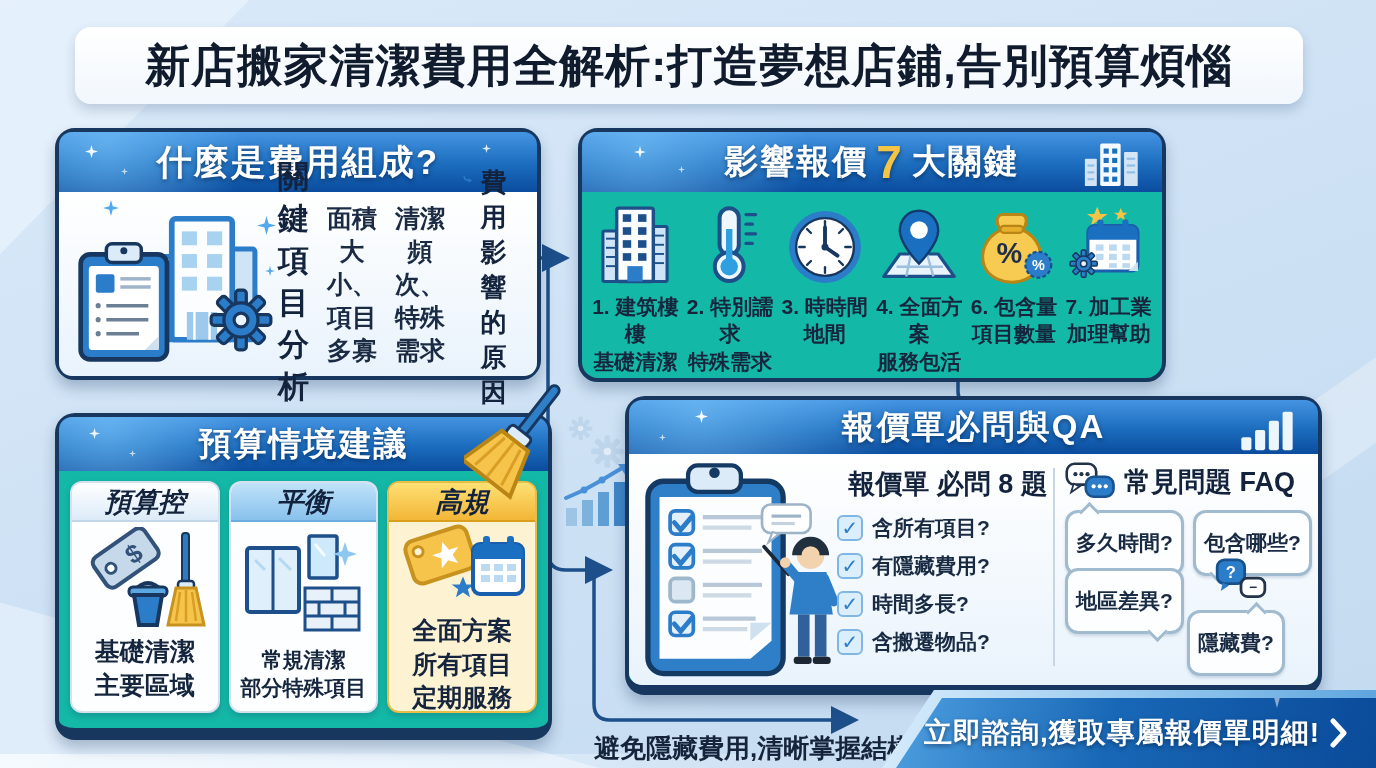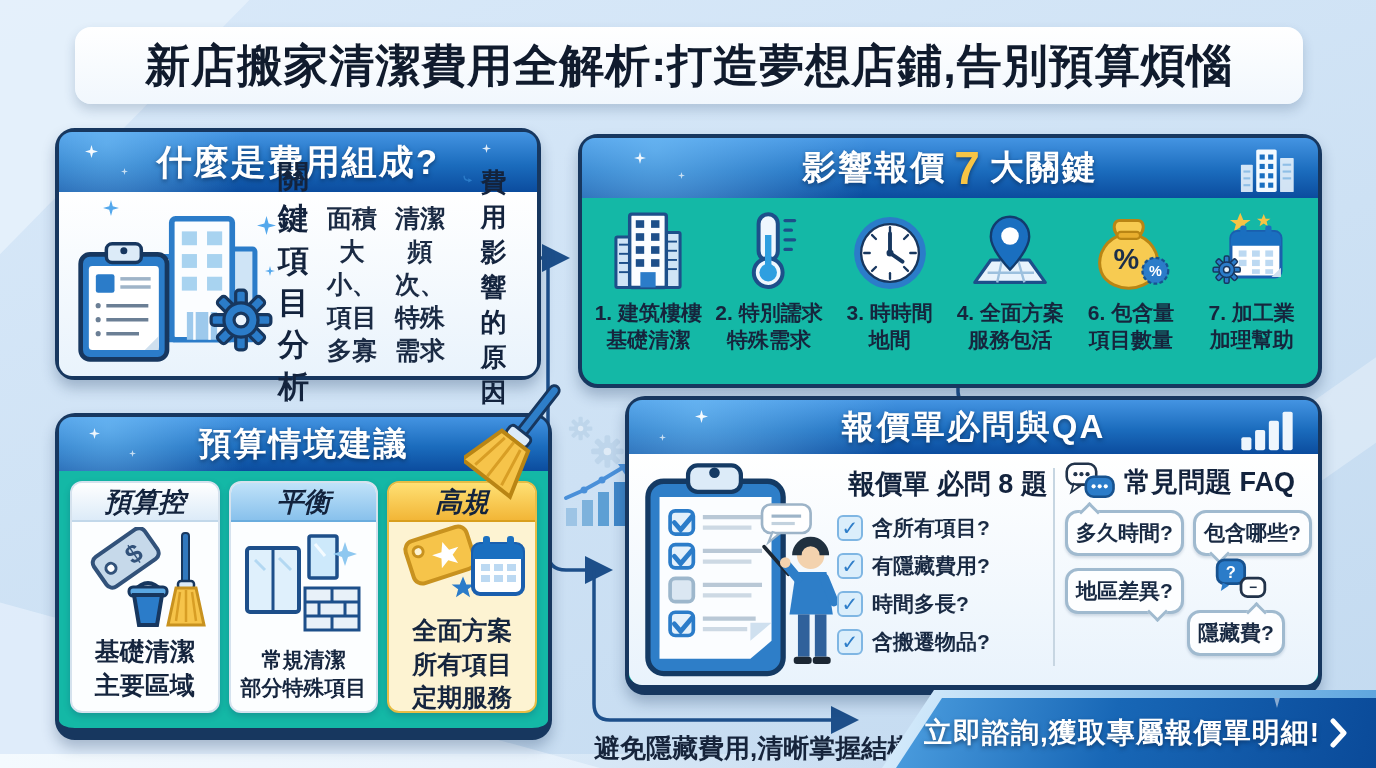--- a/index.html
+++ b/index.html
@@ -45,21 +45,21 @@
   #cost-panel .panel-header { height:60px; font-size:35px; letter-spacing:2px; }
   #cost-panel .panel-body { height:184px; display:flex; }
   .cost-illus { position:relative; width:228px; height:100%; }
   .cost-text { flex:1; display:flex; align-items:center; justify-content:center; padding-right:6px;gap:18px; }
   .cost-sub { font-size:31px; font-weight:900; color:#13233d; margin-bottom:5px; }
   .cost-line { font-size:25px; font-weight:800; color:#1b2b44; line-height:1.32; text-align:center; }
   .cost-arrow-row { display:flex; align-items:flex-start; gap:8px; margin-top:7px; }
   .cost-arrow-row .txt { font-size:26px; font-weight:900; color:#13233d; }
 
   
-  #factors-panel { left:578px; top:128px; width:744px; height:254px;margin-top:6px; }
+  #factors-panel { left:578px; top:128px; width:588px; height:254px; }
   #factors-panel .panel-header { height:60px; font-size:34px; letter-spacing:2px; }
   .gold-num { color:#f6c445; font-size:46px; margin:0 8px; text-shadow:0 2px 4px rgba(5,28,60,.6); }
   .hdr-building { position:absolute; right:16px; top:8px; }
   .factors-row { display:flex; height:186px; padding:8px 6px 2px; }
   .factor { flex:1; display:flex; flex-direction:column; align-items:center; }
   .factor .ficon { height:86px; display:flex; align-items:flex-end; justify-content:center; }
   .factor .flabel { margin-top:7px; text-align:center; font-size:21px; font-weight:900; color:#16253d; line-height:1.3; }
 
   
   #budget-panel { left:55px; top:413px; width:497px; height:327px; border-bottom-width:12px; }
@@ -89,21 +89,21 @@
   .qa-item { display:flex; align-items:center; gap:9px; margin-bottom:10px; height:28px; }
   .qa-box { width:26px; height:26px; flex:none; border-radius:6px; background:#dbeefb;
     border:2px solid #7fb6e3; color:#2f7ec9; font-size:20px; font-weight:900;
     display:flex; align-items:center; justify-content:center; }
   .qa-item .txt { font-size:21px; font-weight:900; color:#192a43; white-space:nowrap; }
   .qa-divider { position:absolute; left:424px; top:14px; height:198px; width:2px; background:#c7d6e2; }
   .qa-faq { position:absolute; left:436px; top:8px; width:256px; height:220px; }
   .faq-title-row { display:flex; align-items:center; gap:7px; }
   .faq-title { font-size:27px; font-weight:900; color:#13233d; white-space:nowrap; }
   .bubble { position:absolute; background:#fdfeff; border:3px solid #a0bacf; border-radius:13px;
-    font-size:21px; font-weight:900; color:#192a43; padding:6px 8px;
+    font-size:21px; font-weight:900; color:#192a43; padding:16px 8px;
     box-shadow:0 2px 3px rgba(40,70,110,.18); white-space:nowrap; }
   .bubble::after { content:""; position:absolute; width:12px; height:12px; background:#fdfeff; }
   .bubble.t-ul::after { top:-8px; left:14px; transform:rotate(45deg);
     border-left:3px solid #a0bacf; border-top:3px solid #a0bacf; }
   .bubble.t-dl::after { bottom:-8px; left:16px; transform:rotate(45deg);
     border-right:3px solid #a0bacf; border-bottom:3px solid #a0bacf; }
   .bubble.t-dr::after { bottom:-8px; right:16px; transform:rotate(45deg);
     border-right:3px solid #a0bacf; border-bottom:3px solid #a0bacf; }
   .bubble.t-ur::after { top:-8px; right:18px; transform:rotate(45deg);
     border-left:3px solid #a0bacf; border-top:3px solid #a0bacf; }

